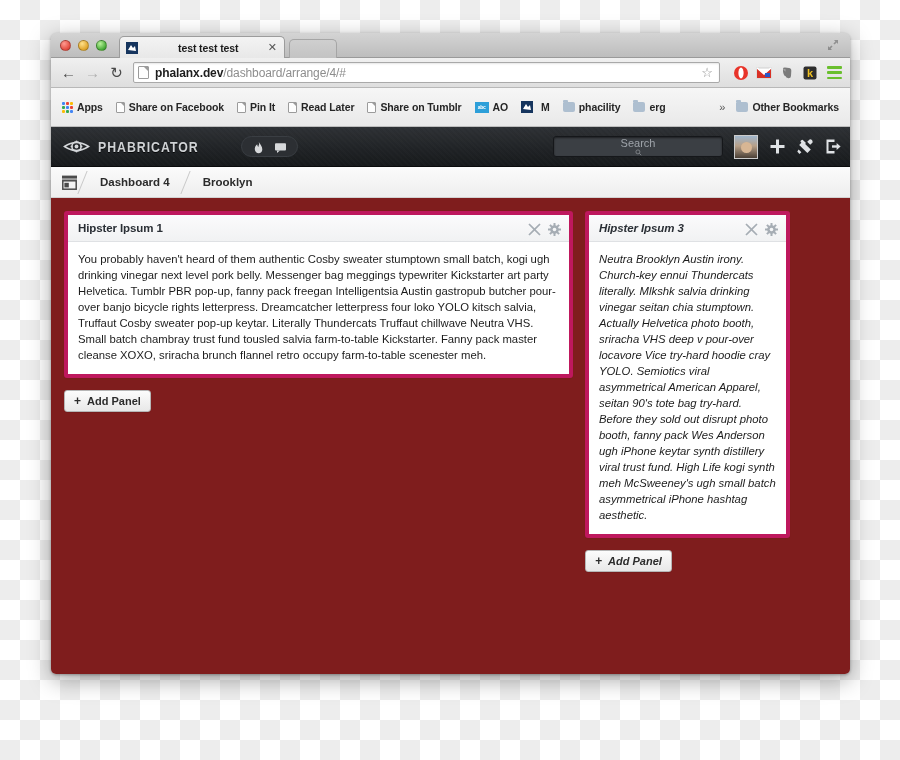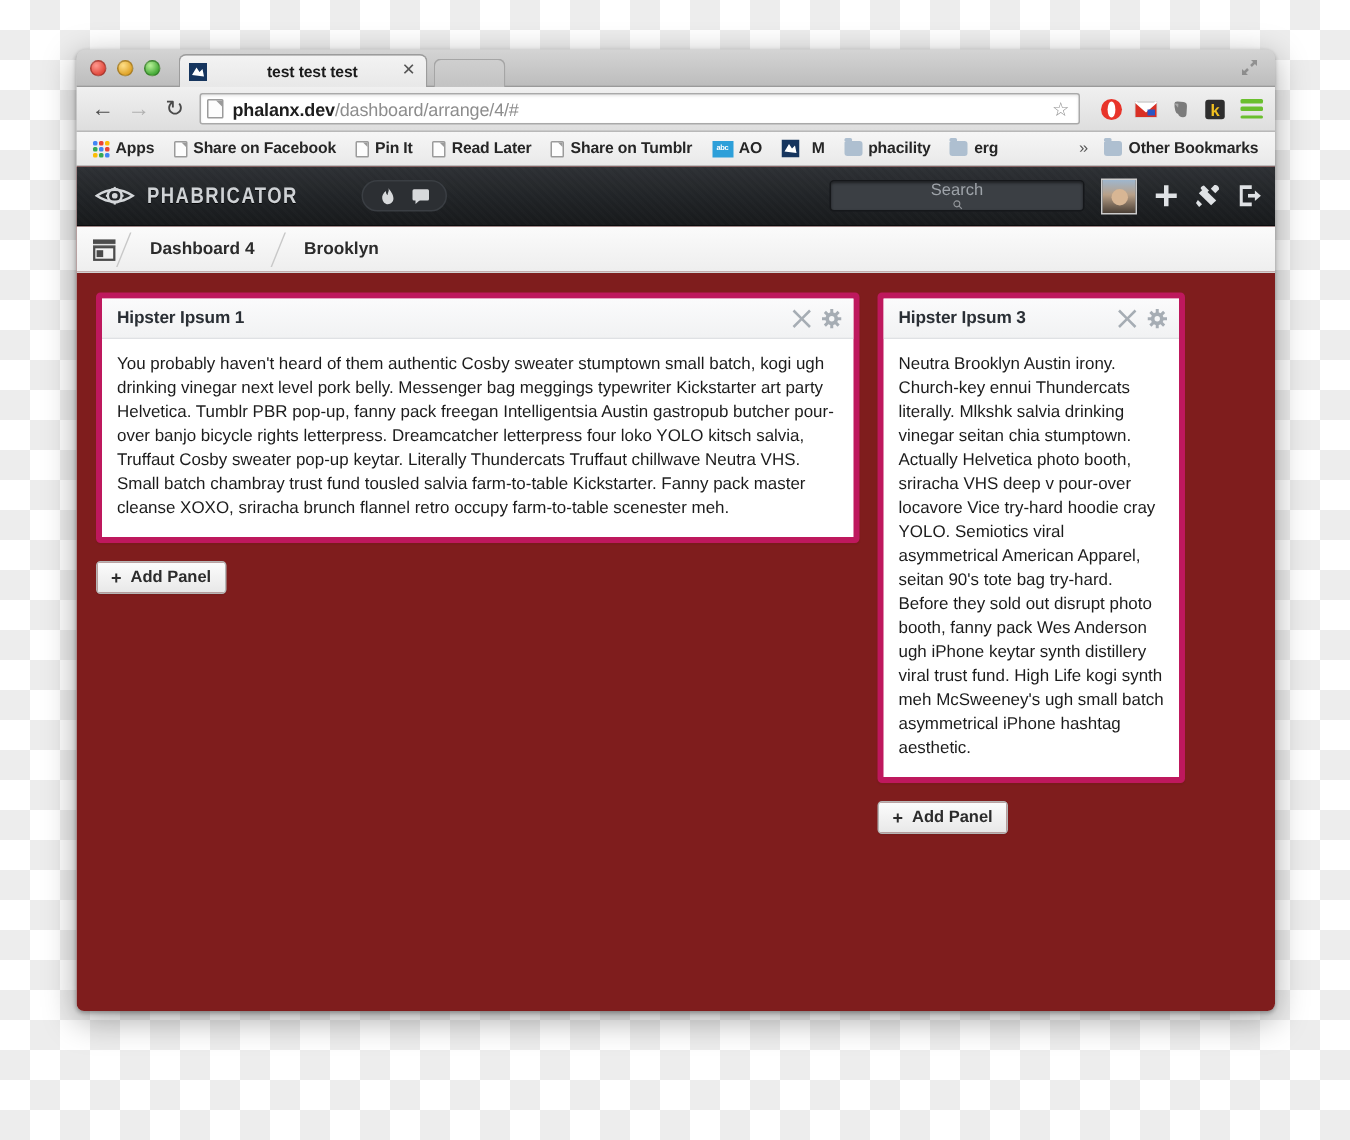--- a/index.html
+++ b/index.html
@@ -171,21 +171,21 @@
   .ext { width: 16px; height: 16px; display: block; }
   .ext-menu {
     width: 15px; height: 13px;
     display: flex; flex-direction: column; justify-content: space-between;
     margin-left: 2px;
   }
   .ext-menu i { display: block; height: 2.5px; background: #6abf2e; border-radius: 1px; }
 
   
   .bookmarks {
-    height: 23px;
+    height: 39px;
     background: linear-gradient(to bottom, #f6f6f6, #e9e9e9);
     border-bottom: 1px solid #bdbdbd;
     display: flex;
     align-items: center;
     padding: 0 6px;
     gap: 3px;
     font-size: 10.5px;
     color: #262626;
     flex: 0 0 auto;
     white-space: nowrap;
@@ -363,21 +363,21 @@
 
   
   .canvas {
     padding: 13px;
     display: flex;
     gap: 12px;
     align-items: flex-start;
   }
   .col { display: flex; flex-direction: column; }
   .col-left  { width: 509px; }
-  .col-right { width: 205px; }
+  .col-right { width: 205px; font-style: italic; }
 
   .panel {
     background: #ffffff;
     border: 4px solid #be185d;
     border-radius: 3px;
     box-shadow: 0 1px 1px rgba(0,0,0,0.05);
     overflow: hidden;
   }
   .panel-head {
     height: 27px;

